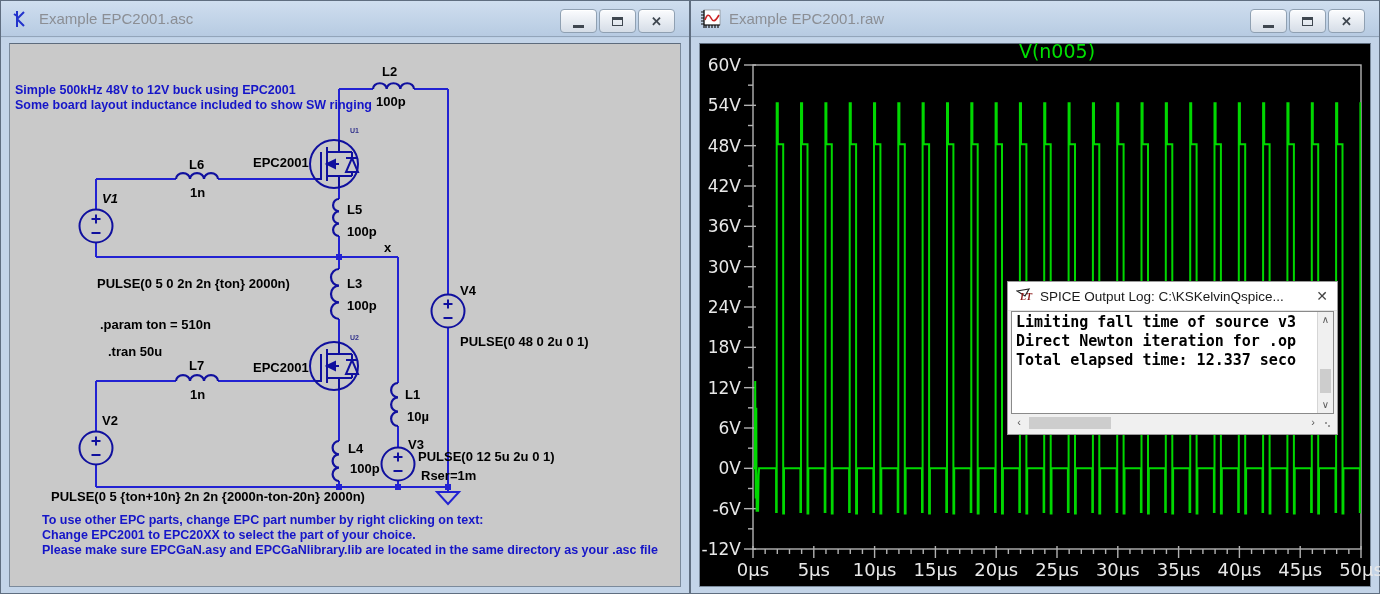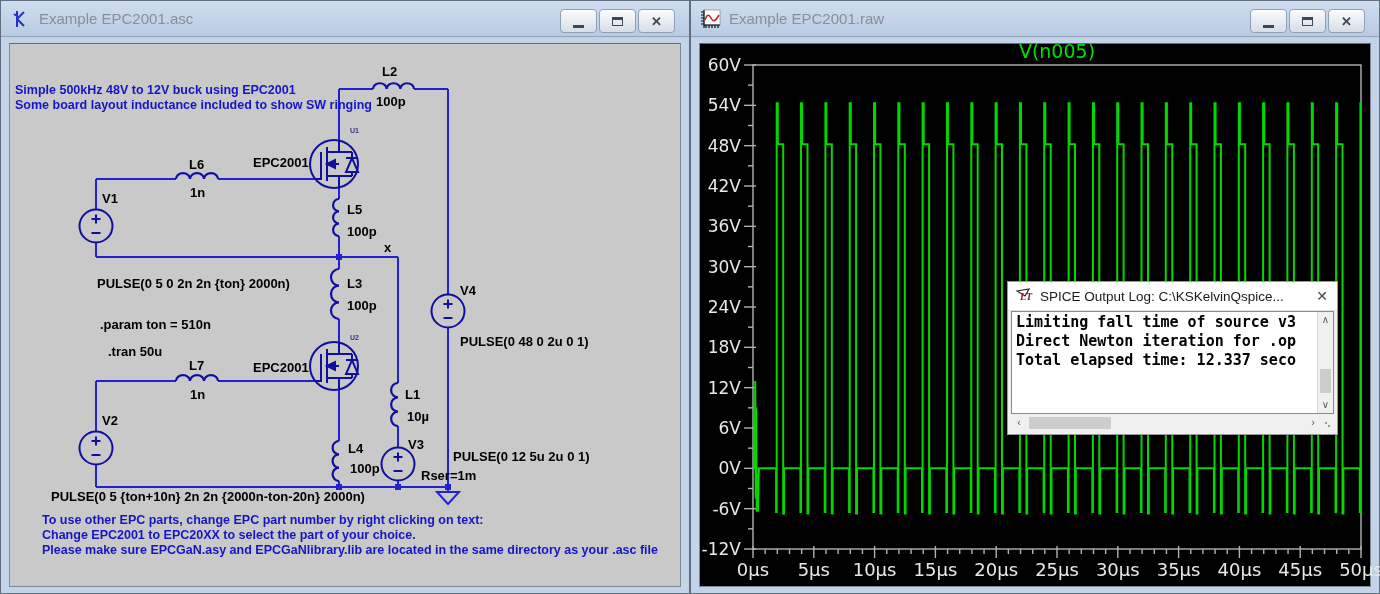--- a/index.html
+++ b/index.html
@@ -173,21 +173,21 @@
         <g fill="none" stroke="#2222d2" stroke-width="2">
           <polygon points="436,491 458,491 447,503"></polygon>
         </g>
       </svg>
     <div id="schem-labels" style="position:absolute;left:0;top:0;width:690px;height:594px;pointer-events:none;">
         <div class="schem-label cmt" style="left: 14px; top: 83px;">Simple 500kHz 48V to 12V buck using EPC2001</div>
         <div class="schem-label cmt" style="left: 14px; top: 98px;">Some board layout inductance included to show SW ringing</div>
         <div class="schem-label cmt" style="left: 41px; top: 513px;">To use other EPC parts, change EPC part number by right clicking on text:</div>
         <div class="schem-label cmt" style="left: 41px; top: 528px;">Change EPC2001 to EPC20XX to select the part of your choice.</div>
         <div class="schem-label cmt" style="left: 41px; top: 543px;">Please make sure EPCGaN.asy and EPCGaNlibrary.lib are located in the same directory as your .asc file</div>
-        <div class="schem-label" style="left: 101px; top: 191px;">V1</div>
+        <div class="schem-label" style="left: 101px; top: 191px; font-style: italic;">V1</div>
         <div class="schem-label" style="left: 96px; top: 236px; margin-top: 40px;">PULSE(0 5 0 2n 2n {ton} 2000n)</div>
         <div class="schem-label" style="left: 188px; top: 157px;">L6</div>
         <div class="schem-label" style="left: 189px; top: 185px;">1n</div>
         <div class="schem-label" style="left: 252px; top: 155px;">EPC2001</div>
         <div class="schem-label tiny" style="left: 349px; top: 126px;">U1</div>
         <div class="schem-label" style="left: 381px; top: 64px;">L2</div>
         <div class="schem-label" style="left: 375px; top: 94px;">100p</div>
         <div class="schem-label" style="left: 346px; top: 202px;">L5</div>
         <div class="schem-label" style="left: 346px; top: 224px;">100p</div>
         <div class="schem-label" style="left: 383px; top: 240px;">x</div>
@@ -200,21 +200,21 @@
         <div class="schem-label" style="left: 188px; top: 358px;">L7</div>
         <div class="schem-label" style="left: 189px; top: 387px;">1n</div>
         <div class="schem-label" style="left: 252px; top: 360px;">EPC2001</div>
         <div class="schem-label tiny" style="left: 349px; top: 333px;">U2</div>
         <div class="schem-label" style="left: 101px; top: 413px;">V2</div>
         <div class="schem-label" style="left: 404px; top: 387px;">L1</div>
         <div class="schem-label" style="left: 406px; top: 409px;">10µ</div>
         <div class="schem-label" style="left: 347px; top: 441px;">L4</div>
         <div class="schem-label" style="left: 349px; top: 461px;">100p</div>
         <div class="schem-label" style="left: 407px; top: 437px;">V3</div>
-        <div class="schem-label" style="left: 440px; top: 449px; padding-left: 12px;">PULSE(0 12 5u 2u 0 1)</div>
+        <div class="schem-label" style="left: 405px; top: 449px; padding-left: 12px;">PULSE(0 12 5u 2u 0 1)</div>
         <div class="schem-label" style="left: 420px; top: 468px;">Rser=1m</div>
         <div class="schem-label" style="left: 50px; top: 489px;">PULSE(0 5 {ton+10n} 2n 2n {2000n-ton-20n} 2000n)</div>
       </div>
   </div>
 
   <div class="window">
     <div class="titlebar">
       <svg class="tb-icon" viewBox="0 0 20 20">
         <rect x="3" y="1" width="16" height="15" fill="#fff" stroke="#777" stroke-width="0.6"></rect>
         <path d="M3,1 L3,19 M0,3 h3 M0,6 h3 M0,9 h3 M0,12 h3 M0,15 h3 M3,16 h16 M5,19 v-3 M8,19 v-3 M11,19 v-3 M14,19 v-3 M17,19 v-3" stroke="#111" stroke-width="1.2" fill="none"></path>

